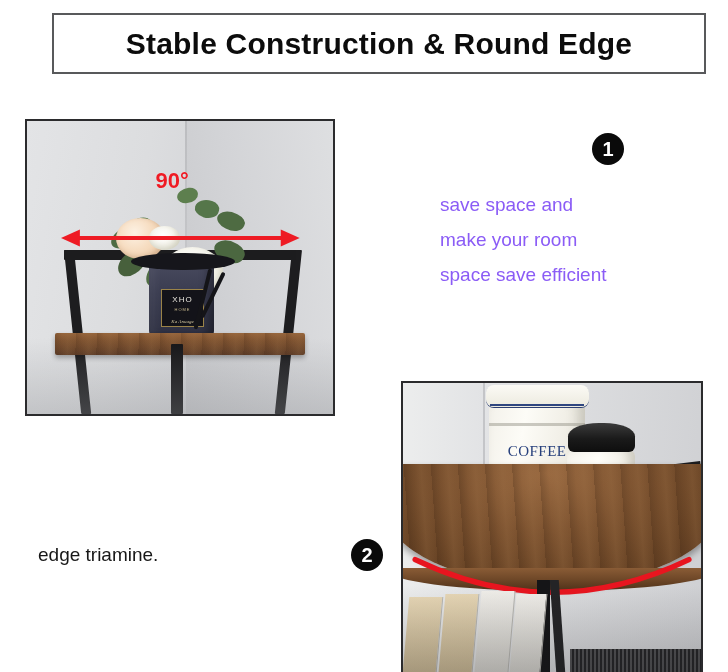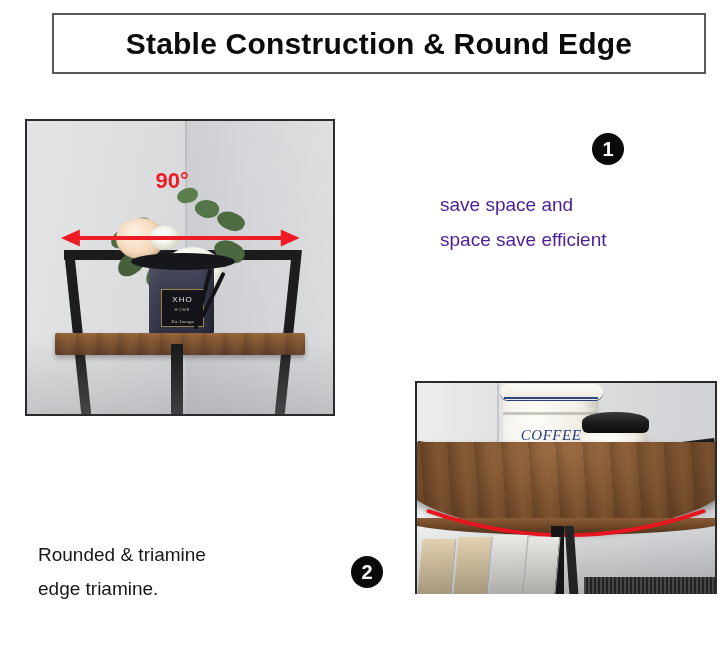--- a/index.html
+++ b/index.html
@@ -267,21 +267,21 @@
   }
   .badge-row-center {
     text-align: center;
     width: 200px;
     margin-left: 78px;
   }
   .callout-text {
     margin-top: 22px;
     font-size: 19px;
     line-height: 35px;
-    color: #4c1d95;
+    color: #8b5cf6;
     margin-left: 10px;
   }
 
   
   #callout-two {
     position: absolute;
     left: 38px;
     top: 538px;
     width: 345px;
     display: flex;
@@ -290,26 +290,25 @@
   }
   .callout-two-text {
     font-size: 19px;
     line-height: 34px;
     color: #171717;
     max-width: 255px;
   }
 
   
   #photo-rounded-edge {
-    left: 415px;
+    left: 401px;
     top: 381px;
     width: 302px;
-    height: 213px;
+    height: 291px;
     border-bottom: none;
-    font-style: italic;
   }
   .re-wall-back {
     position: absolute;
     left: 0; top: 0; width: 100%; height: 100%;
     background: linear-gradient(95deg, #e9eaeb 0%, #dfe0e2 42%, #cfd0d3 100%);
   }
   .re-wall-corner {
     position: absolute;
     left: 27%; top: 0;
     width: 2px; height: 62%;
@@ -543,27 +542,27 @@
     <polygon points="240,10 221,3 221,17" fill="#ee1b24"></polygon>
   </svg>
 </div>
 
 <div id="callout-one">
   <div class="badge-row-center">
     <span class="badge">1</span>
   </div>
   <div class="callout-text">
     <div>save space and</div>
+    <div>make your room</div>
     <div>space save efficient</div>
   </div>
 </div>
 
 <div id="callout-two">
   <div class="callout-two-text">
-    <div>Rounded &amp; triamine</div>
     <div>edge triamine.</div>
   </div>
   <span class="badge">2</span>
 </div>
 
 <div class="photo" id="photo-rounded-edge">
   <div class="re-wall-back"></div>
   <div class="re-wall-left"></div>
   <div class="re-wall-corner"></div>
 

